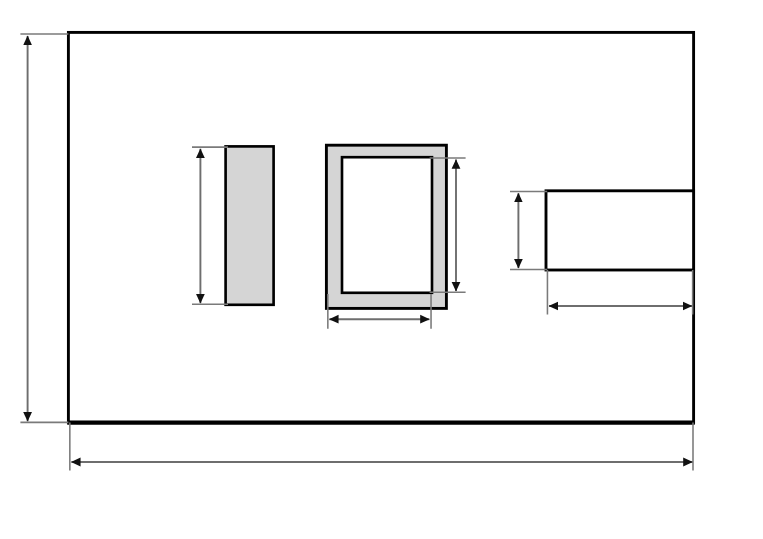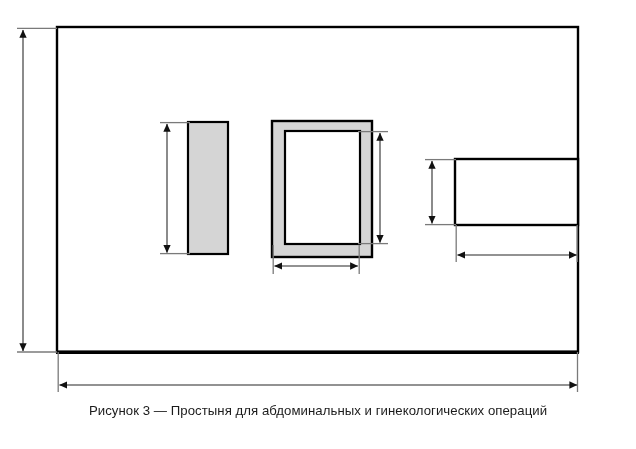--- a/index.html
+++ b/index.html
@@ -112,15 +112,14 @@
     </g>
 
     <g>
       <line x1="456.2" y1="225" x2="456.2" y2="262" stroke="#7a7a7a" stroke-width="1.3"></line>
       <line x1="577.2" y1="225" x2="577.2" y2="262" stroke="#7a7a7a" stroke-width="1.3"></line>
       <line x1="457.5" y1="255" x2="576.6" y2="255" stroke="#6e6e6e" stroke-width="1.6" marker-start="url(#arrow-start)" marker-end="url(#arrow-end)"></line>
     </g>
 
   </svg>
 
-  <div id="caption">Рисунок 3 — Простыня для абдоминальных и гинекологических операций</div>
 
 </div>
 
 </body></html>

